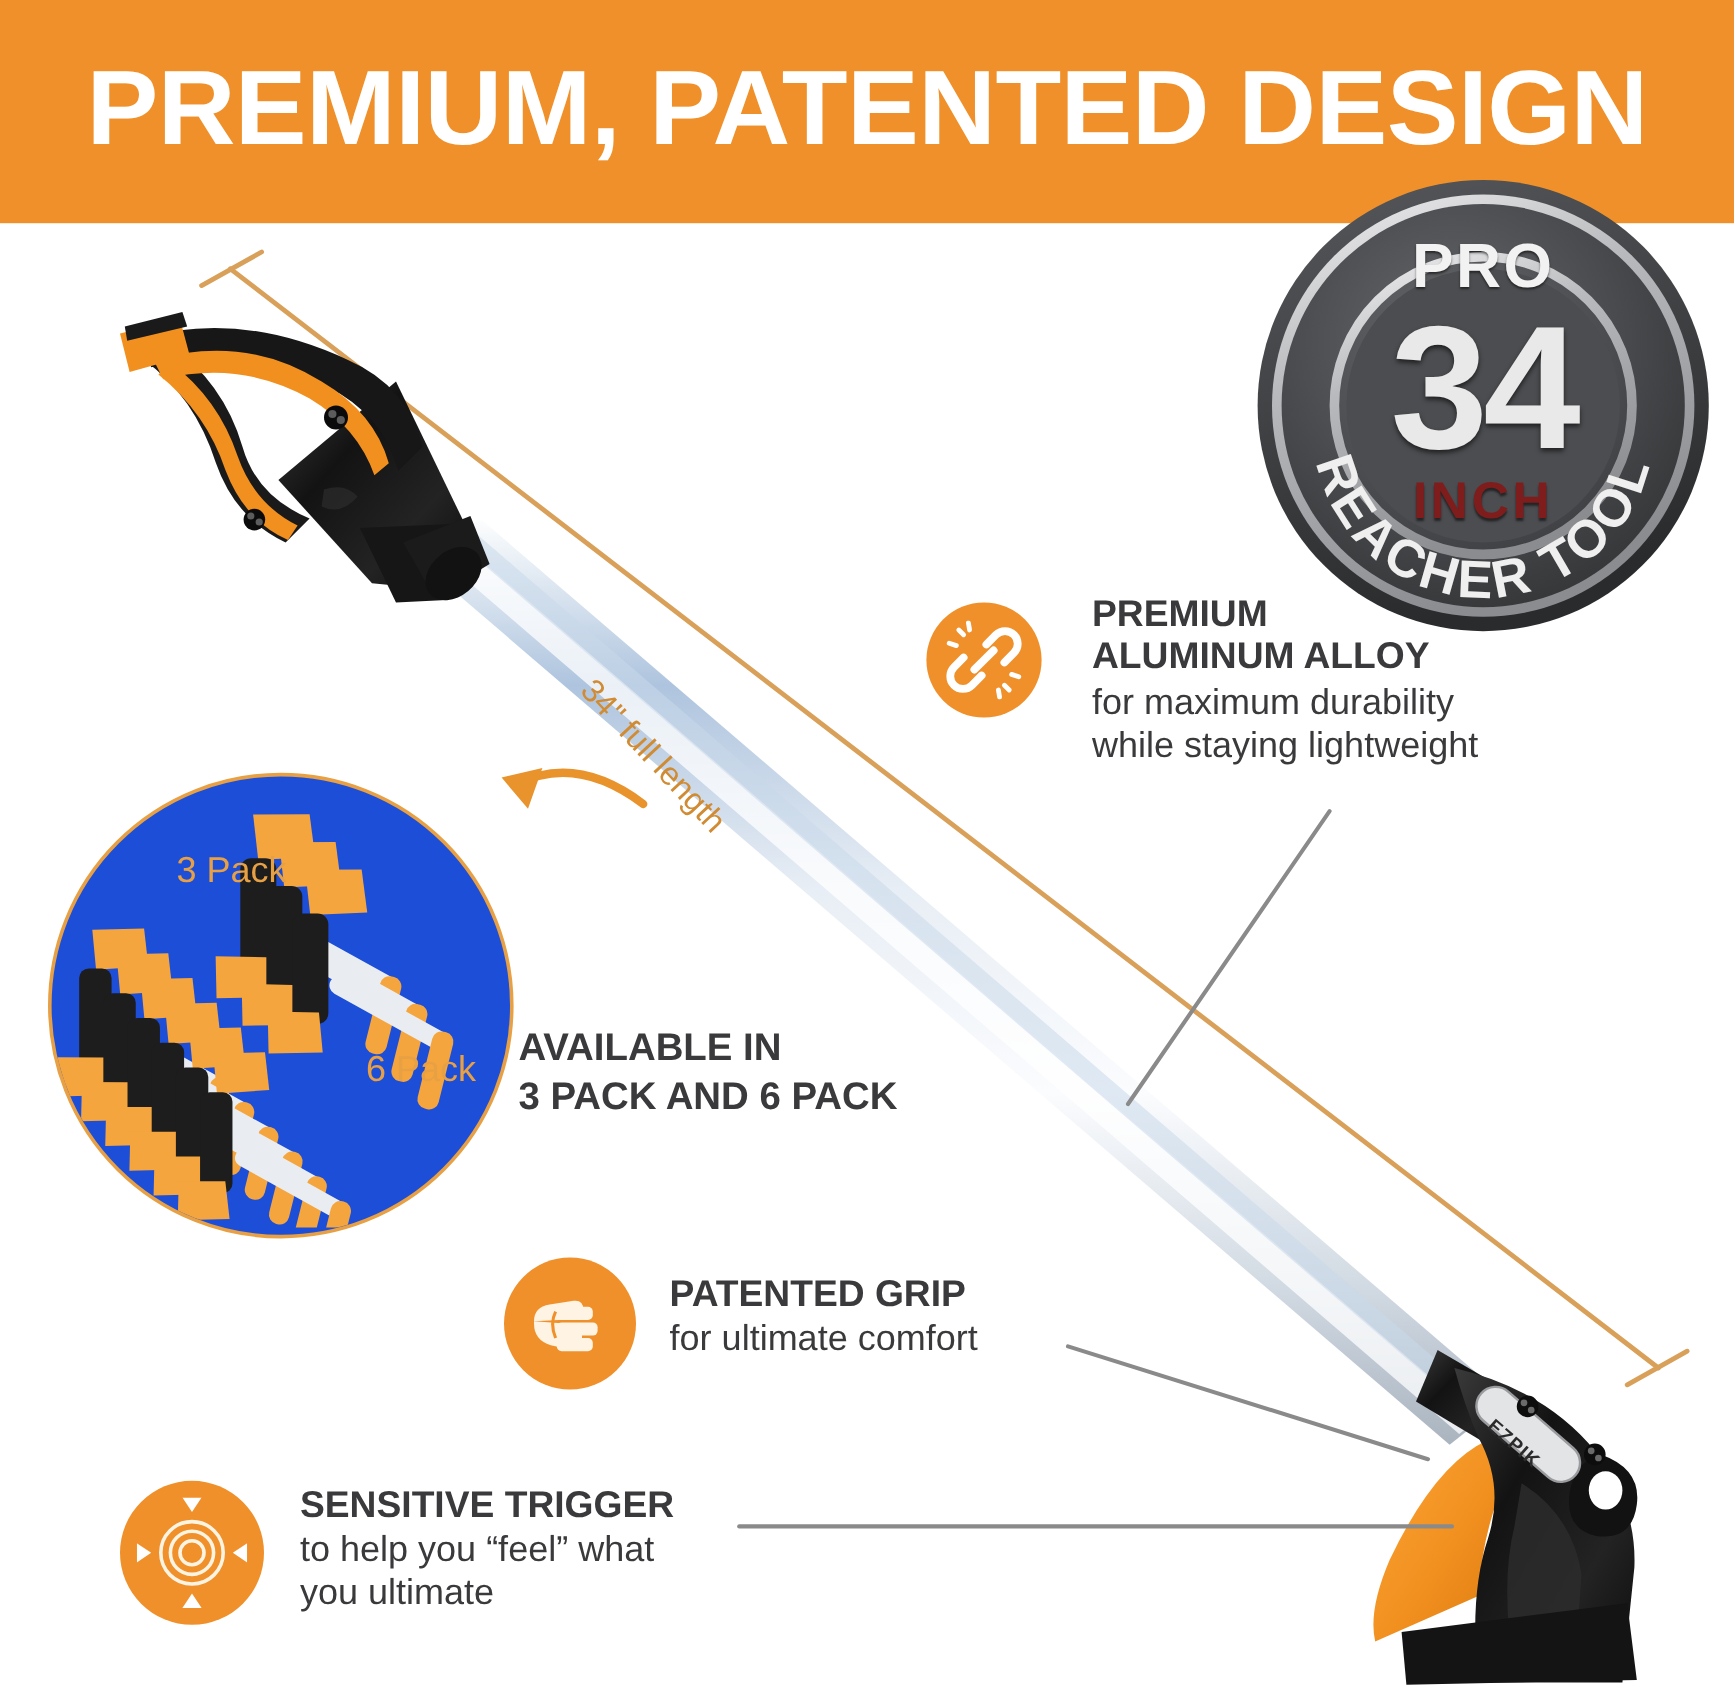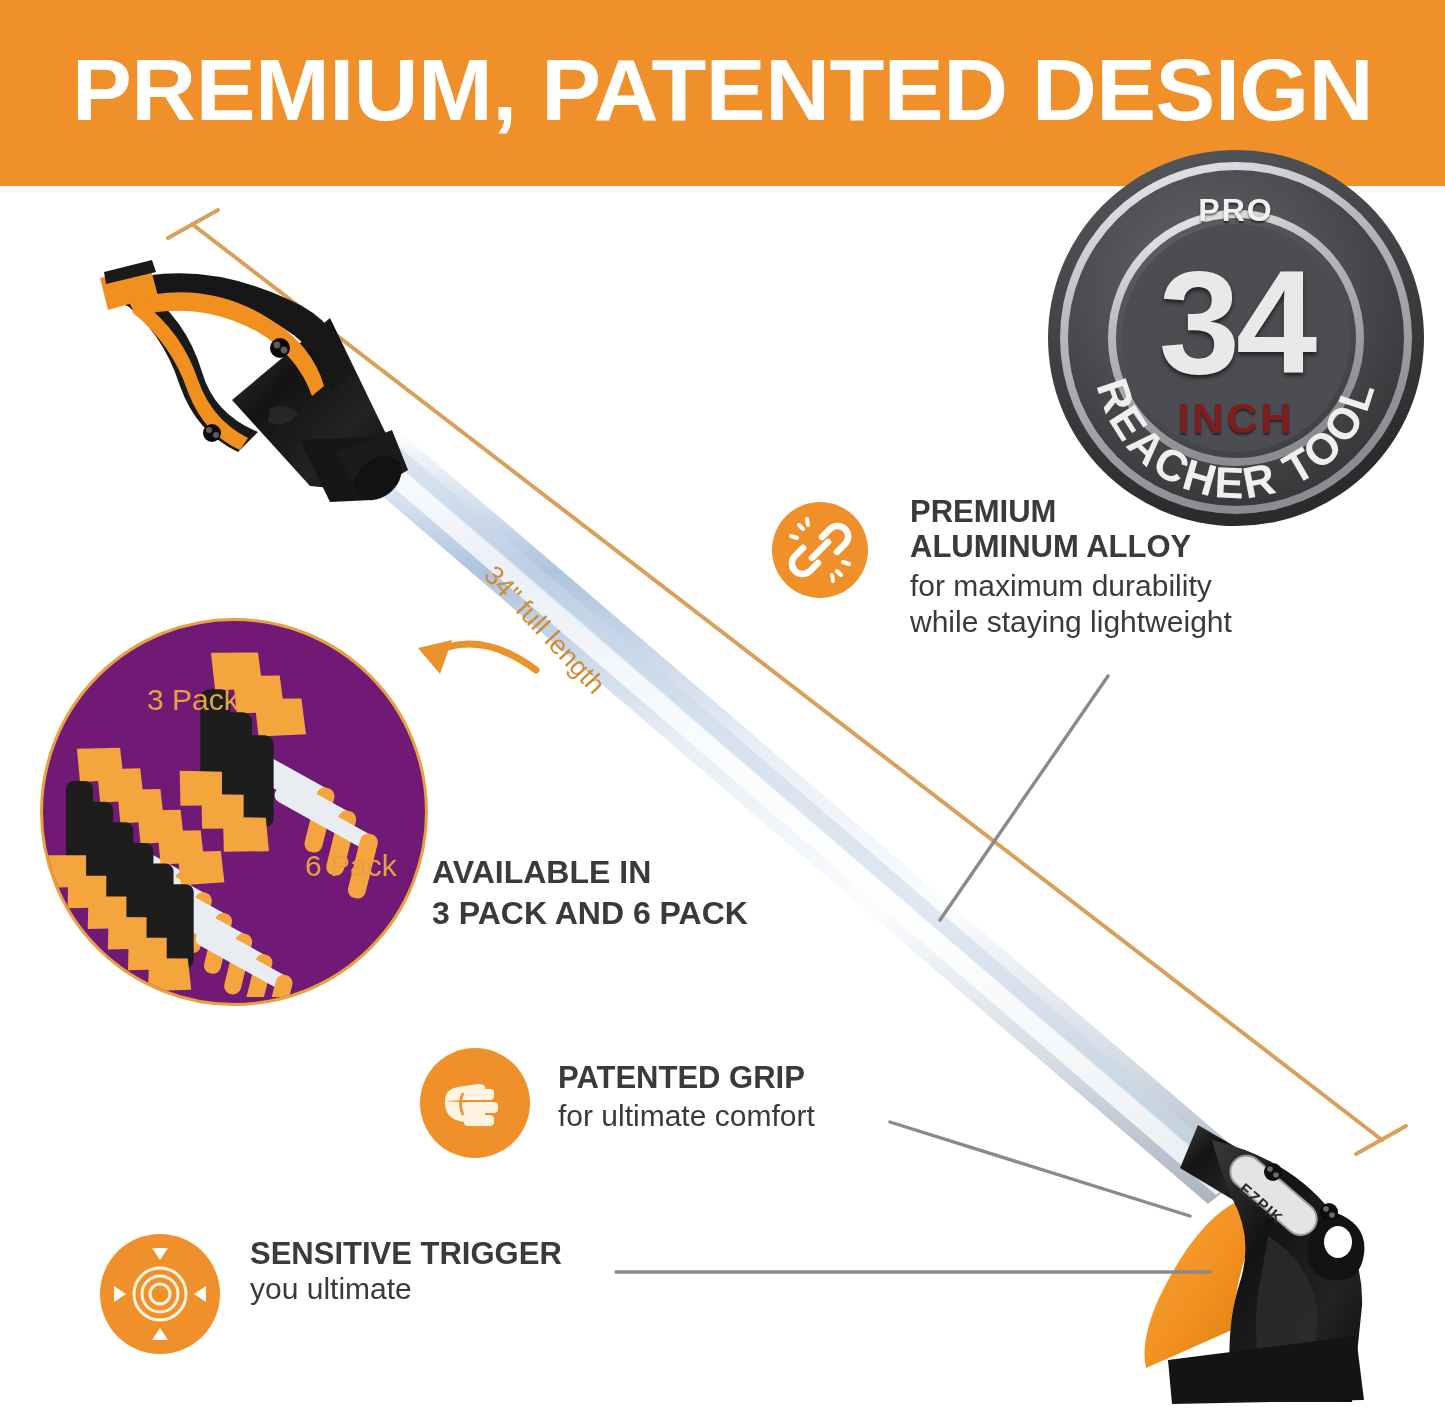--- a/index.html
+++ b/index.html
@@ -32,21 +32,21 @@
   }
 
   
   .badge-wrap{position:absolute;left:1046px;top:148px;width:380px;height:380px;}
   .badge-text{
     position:absolute;left:0;top:0;width:380px;height:380px;
     pointer-events:none;
   }
   .badge-pro{
     position:absolute;left:0;top:44px;width:380px;text-align:center;
-    color:#f2f2f2;font-size:32px;font-weight:bold;letter-spacing:2px;
+    color:#f2f2f2;font-size:52px;font-weight:bold;letter-spacing:2px;
     text-shadow:0 2px 2px rgba(0,0,0,.55);
   }
   .badge-num{
     position:absolute;left:0;top:100px;width:380px;text-align:center;
     font-size:146px;font-weight:bold;letter-spacing:-4px;
     color:#e9e9e9;line-height:150px;
     text-shadow:0 3px 4px rgba(0,0,0,.6);
   }
   .badge-inch{
     position:absolute;left:0;top:246px;width:380px;text-align:center;
@@ -66,23 +66,23 @@
     color:#3a3a3c;font-weight:bold;line-height:1.14;
     font-size:31px;letter-spacing:0px;
   }
   .co-sub{
     color:#3a3a3c;font-weight:normal;line-height:1.2;
     font-size:30px;margin-top:3px;
   }
 
   
   .inset{
-    position:absolute;left:40px;top:618px;width:382px;height:382px;
+    position:absolute;left:40px;top:644px;width:382px;height:382px;
     border-radius:50%;
-    background:#701a75;
+    background:#1d4ed8;
     border:3px solid #E8A044;
     overflow:hidden;
   }
   .pack-label{
     position:absolute;color:#E8A044;font-size:30px;font-weight:normal;
     font-family:"Liberation Sans", sans-serif;
   }
 
   
   .avail{
@@ -405,19 +405,20 @@
         <circle cx="46" cy="46" r="18" fill="none" stroke="#FFF3E2" stroke-width="3"></circle>
         <circle cx="46" cy="46" r="10" fill="none" stroke="#FFF3E2" stroke-width="3"></circle>
         <polygon points="46,12 38,0 54,0" fill="#FFFFFF"></polygon>
         <polygon points="46,80 38,92 54,92" fill="#FFFFFF"></polygon>
         <polygon points="12,46 0,38 0,54" fill="#FFFFFF"></polygon>
         <polygon points="80,46 92,38 92,54" fill="#FFFFFF"></polygon>
       </svg>
     </div>
     <div class="co-text" style="left:150px;top:6px;width:370px;">
       <div class="co-head">SENSITIVE TRIGGER</div>
+      <div class="co-sub">to help you “feel” what</div>
       <div class="co-sub" style="margin-top:0;">you ultimate</div>
     </div>
   </div>
 
   <div class="ezpik-txt">EZPIK</div>
 
 </div>
 
 </body></html>

